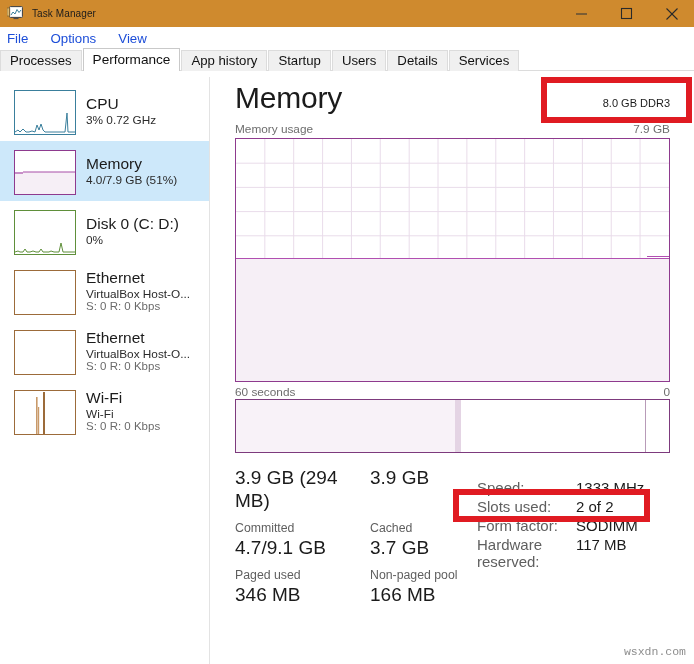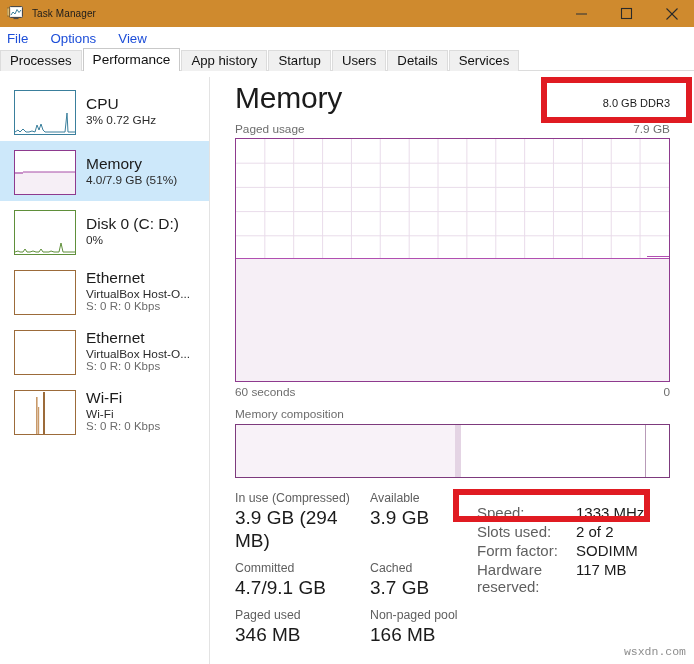--- a/index.html
+++ b/index.html
@@ -431,21 +431,21 @@
   </div>
 
   <div id="main">
 
     <div id="main-head">
       <div id="main-title">Memory</div>
       <div id="mem-spec">8.0 GB DDR3</div>
     </div>
 
     <div class="cap-row">
-      <span>Paged usage</span>
+      <span>Memory usage</span>
       <span>7.9 GB</span>
     </div>
 
     <div id="usage-graph">
       <svg class="gridlines" viewBox="0 0 440 242" preserveAspectRatio="none">
         <g stroke="#e9dcea" stroke-width="1">
           <line x1="29.3" y1="0" x2="29.3" y2="242"></line>
           <line x1="58.6" y1="0" x2="58.6" y2="242"></line>
           <line x1="88" y1="0" x2="88" y2="242"></line>
           <line x1="117.3" y1="0" x2="117.3" y2="242"></line>
@@ -473,41 +473,32 @@
       <div id="usage-fill">
         <div class="tickup"></div>
       </div>
     </div>
 
     <div id="axis-row">
       <span>60 seconds</span>
       <span>0</span>
     </div>
 
-    <div id="comp-label">Memory composition</div>
     <div id="comp-bar">
       <div id="comp-inuse" style="width:50.5%"></div>
       <div id="comp-modified" style="width:1.5%"></div>
       <div id="comp-standby" style="width:42.8%"></div>
       <div id="comp-free" style="width:5.2%"></div>
     </div>
 
     <div id="stats">
       <div id="stats-left">
 
         <div class="stat-line">
           <div class="stat-col-a">
-            <div class="stat-label">In use (Compressed)</div>
-          </div>
-          <div class="stat-col-b">
-            <div class="stat-label">Available</div>
-          </div>
-        </div>
-        <div class="stat-line">
-          <div class="stat-col-a">
             <div class="stat-value">3.9 GB (294 MB)</div>
           </div>
           <div class="stat-col-b">
             <div class="stat-value">3.9 GB</div>
           </div>
         </div>
 
         <div class="stat-line">
           <div class="stat-col-a">
             <div class="stat-label">Committed</div>

